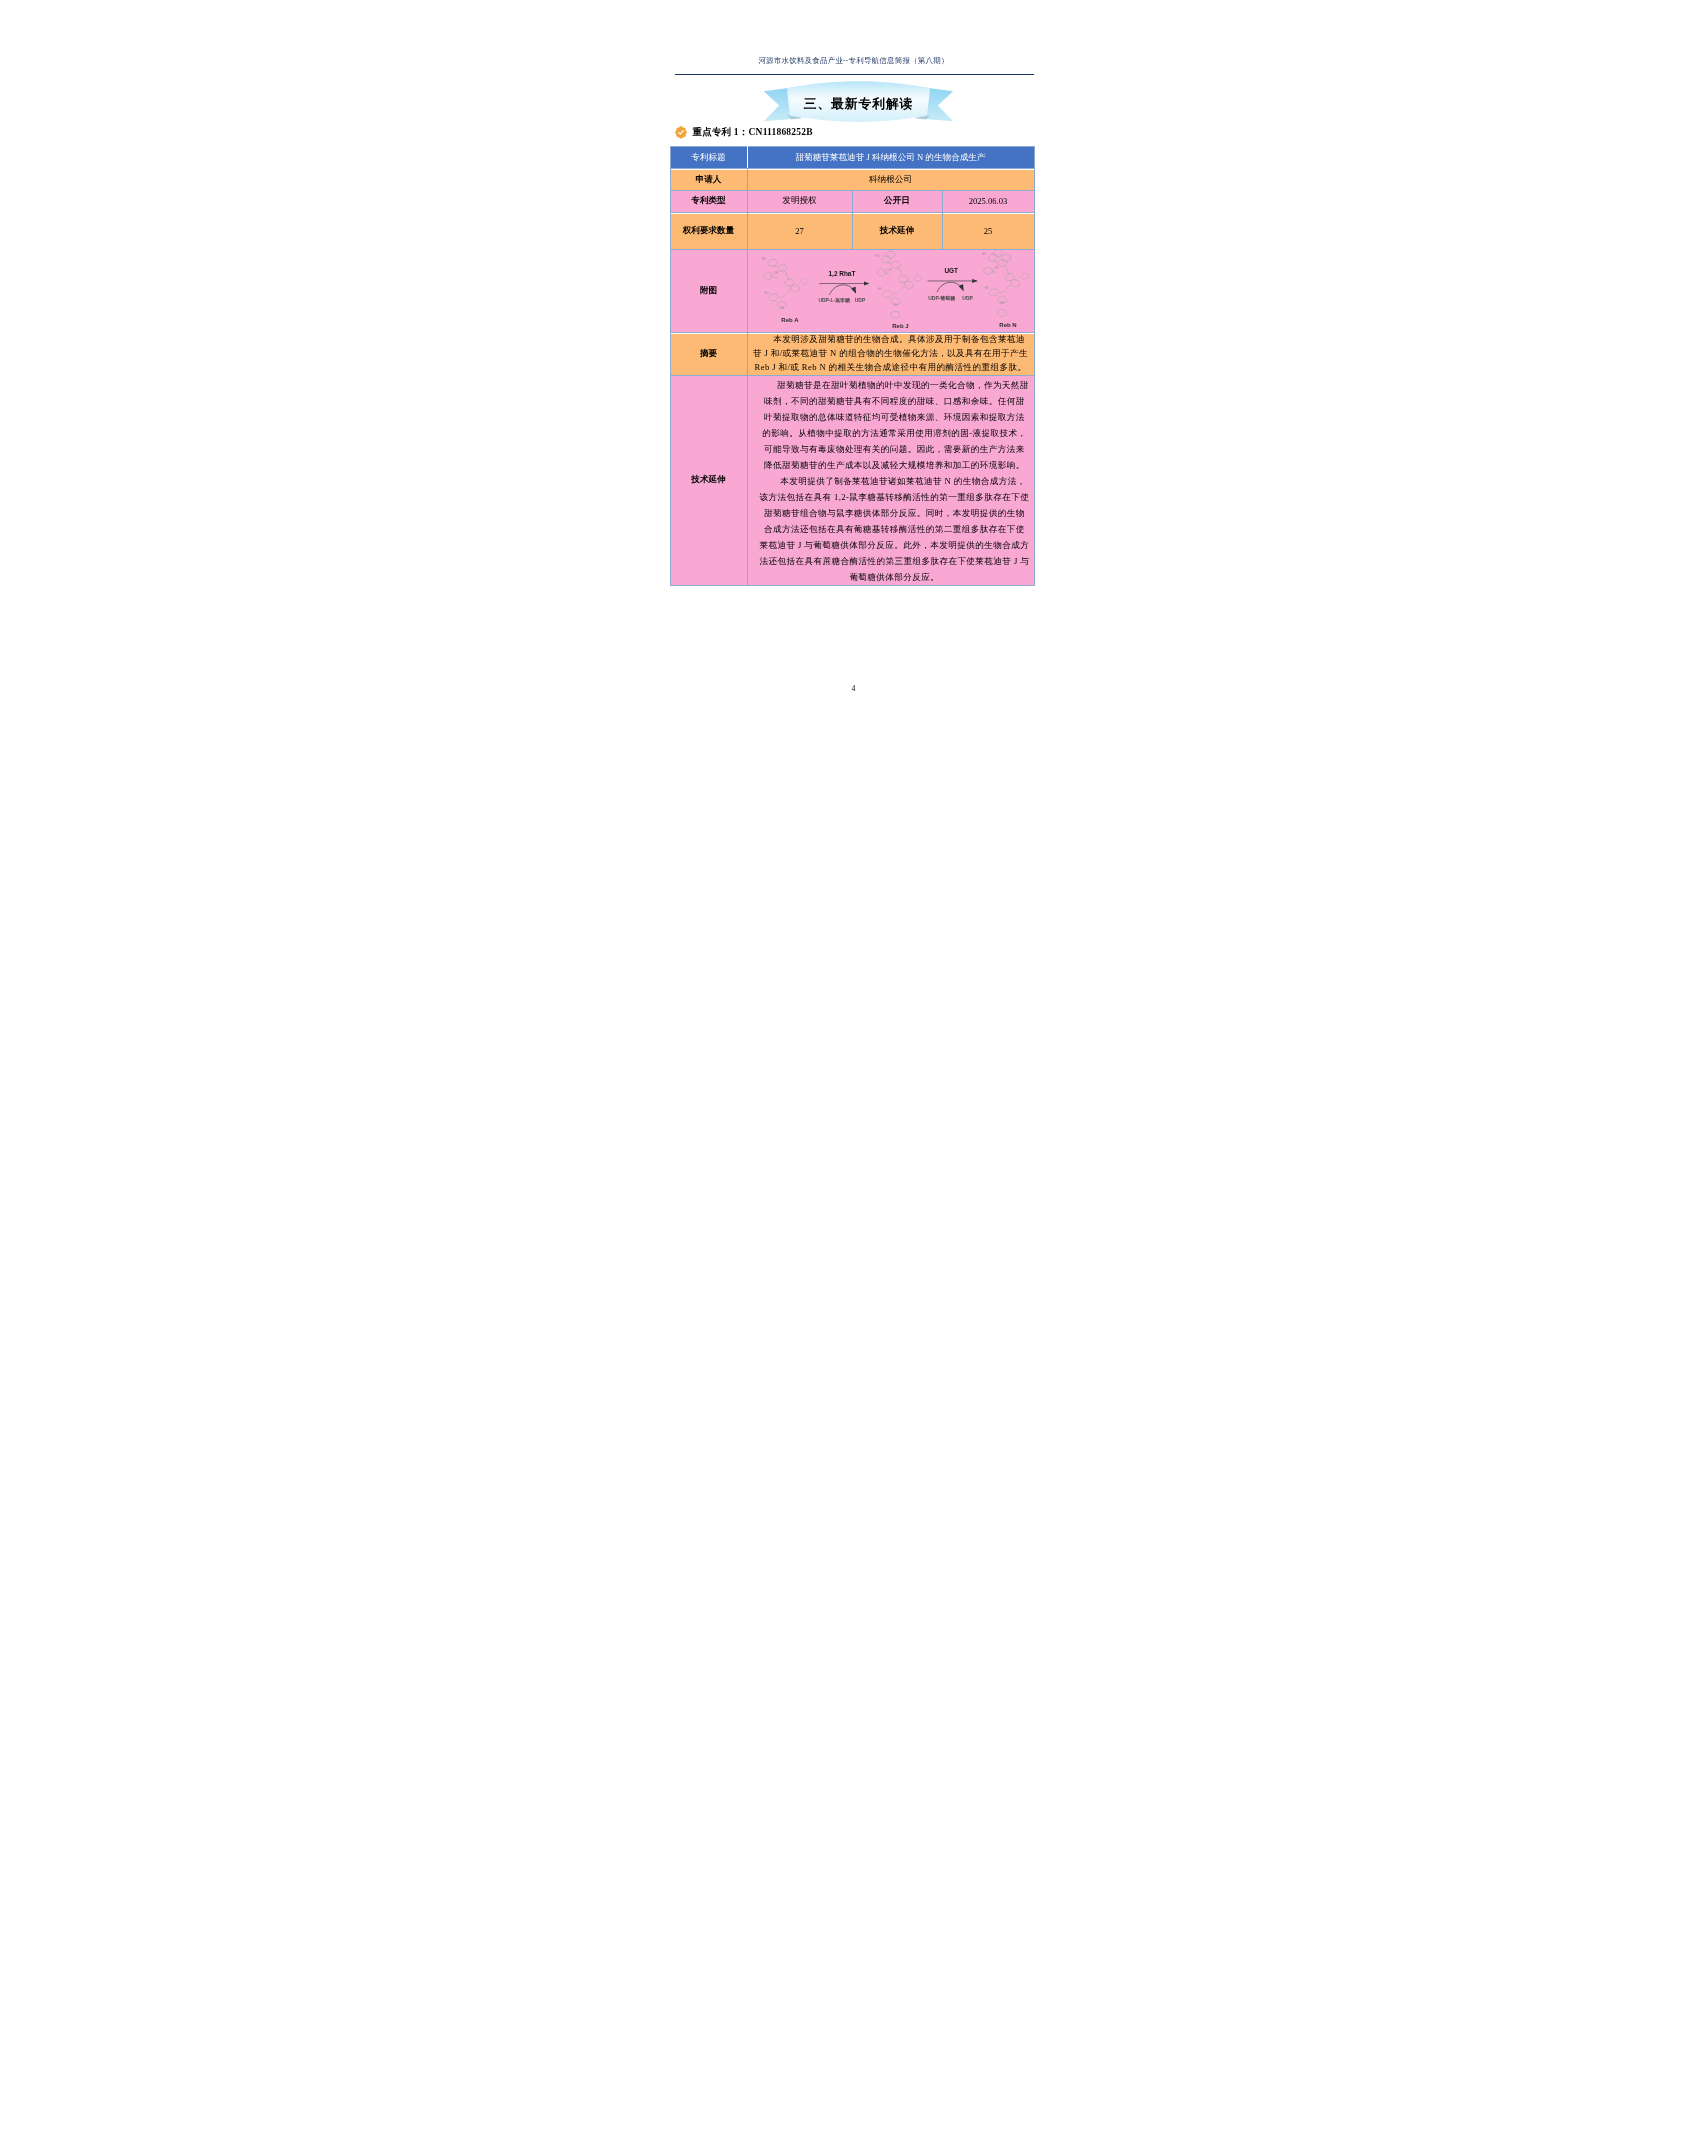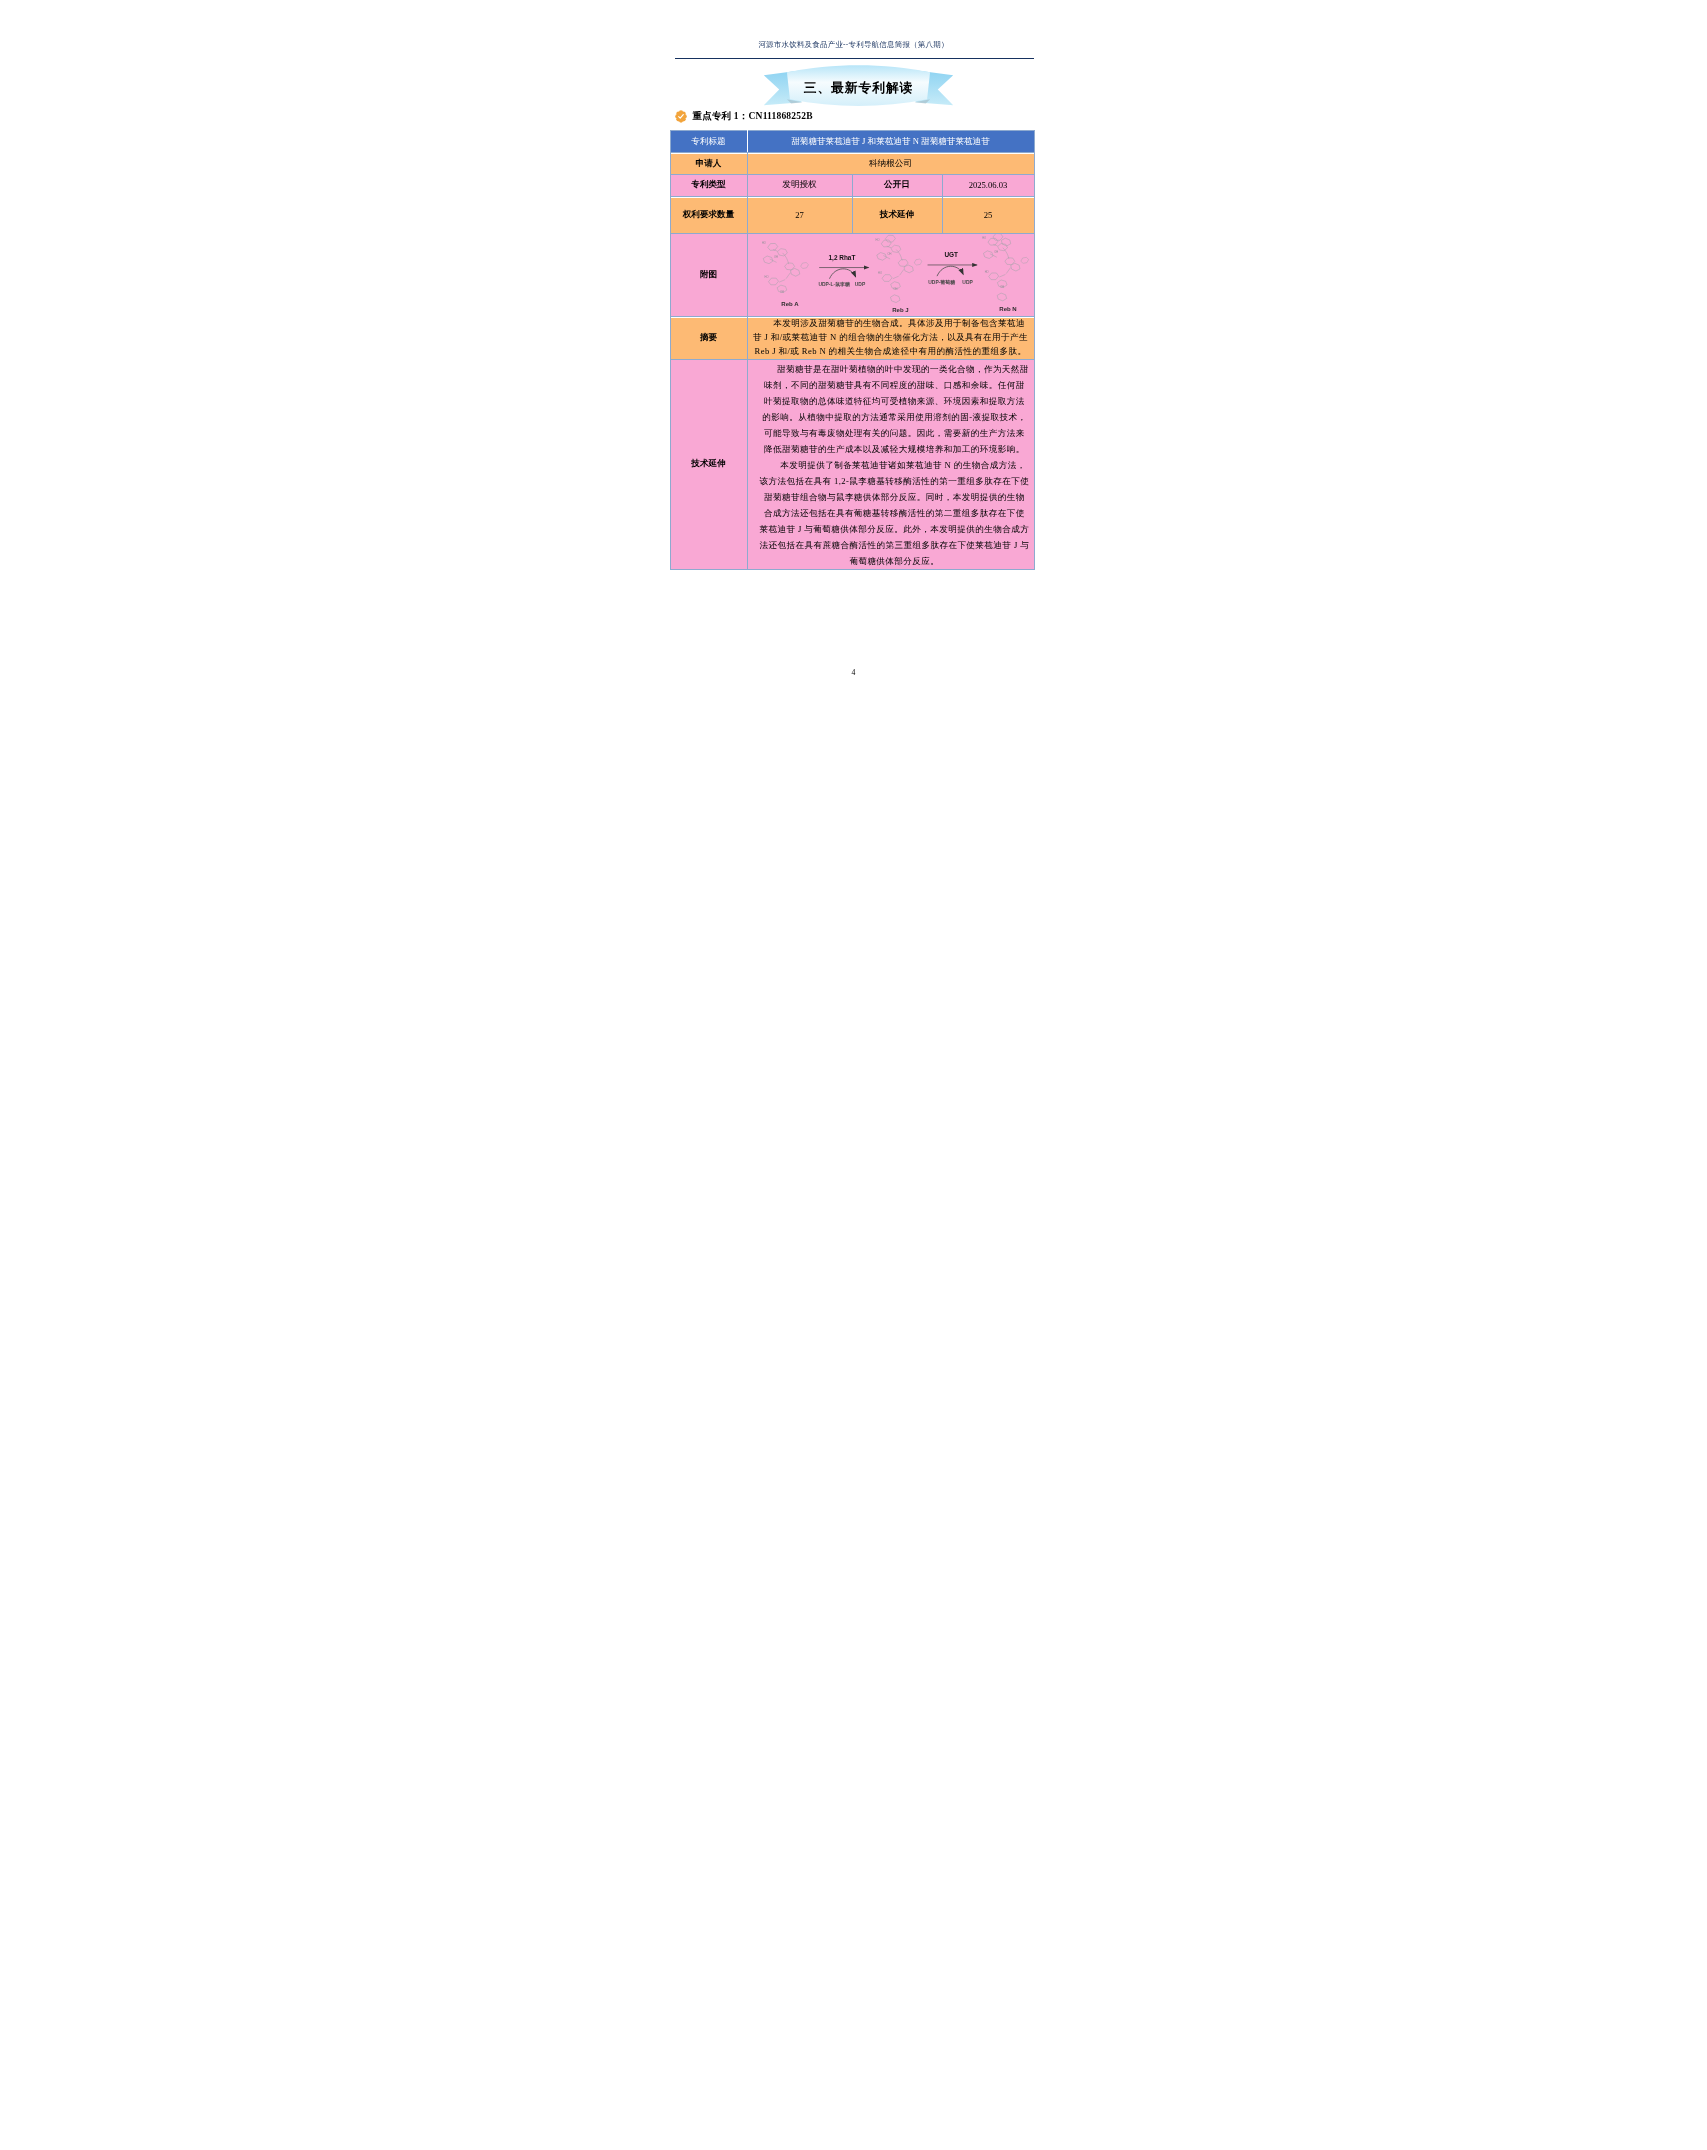--- a/index.html
+++ b/index.html
@@ -1,17 +1,17 @@
 <!DOCTYPE html>
 <html style="font-size:6.9px"><head>
 <meta charset="utf-8">
 <style>
   html,body { margin:0; padding:0; background:#ffffff; }
   .page {
-    position:relative; width:512px; height:724px; margin:0 auto;
+    position:relative; width:512px; height:724px; margin:16px auto;
     background:#ffffff; overflow:hidden;
     font-family:"Liberation Serif","DejaVu Serif",serif; color:#000;
   }
   .doc-header {
     position:absolute; top:40px; left:0; width:100%;
     text-align:center; font-size:7.5px; color:#1F3864; letter-spacing:0.2px;
   }
   .header-rule {
     position:absolute; top:58px; left:77px; width:359px; height:1.3px;
     background:#16315E;
@@ -106,21 +106,21 @@
   <table class="patent">
     <colgroup>
         <col style="width:77px">
         <col style="width:105px">
         <col style="width:90px">
         <col style="width:92px">
       </colgroup>
     <tbody>
         <tr class="hdr r1">
       <td class="lab">专利标题</td>
-      <td colspan="3">甜菊糖苷莱苞迪苷 J 和莱苞迪苷 N 甜菊糖苷莱苞迪苷</td>
+      <td colspan="3">甜菊糖苷莱苞迪苷 J 科纳根公司 N 的生物合成生产</td>
     </tr>
     <tr class="lt r2">
       <td class="lab">申请人</td>
       <td colspan="3">科纳根公司</td>
     </tr>
     <tr class="wt r3">
       <td class="lab">专利类型</td>
       <td>发明授权</td>
       <td class="lab">公开日</td>
       <td>2025.06.03</td>

